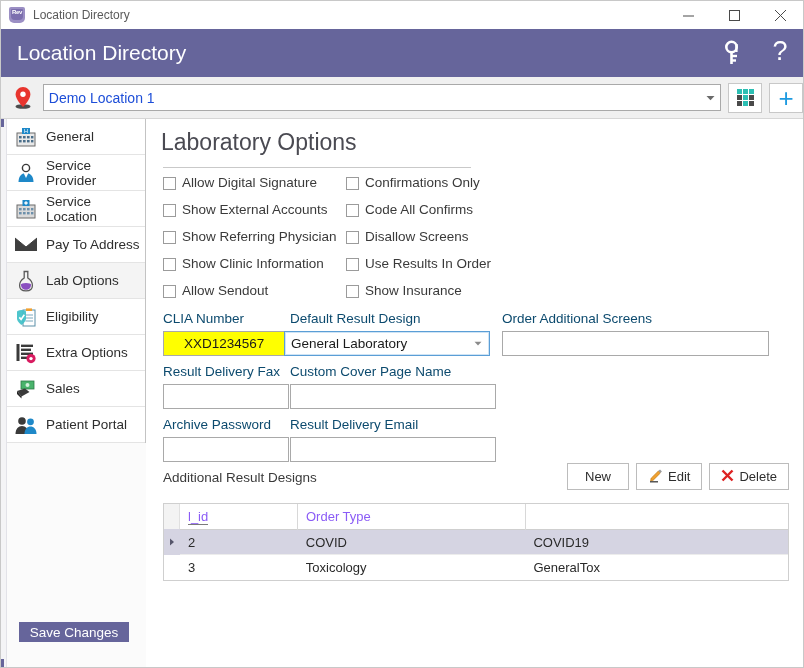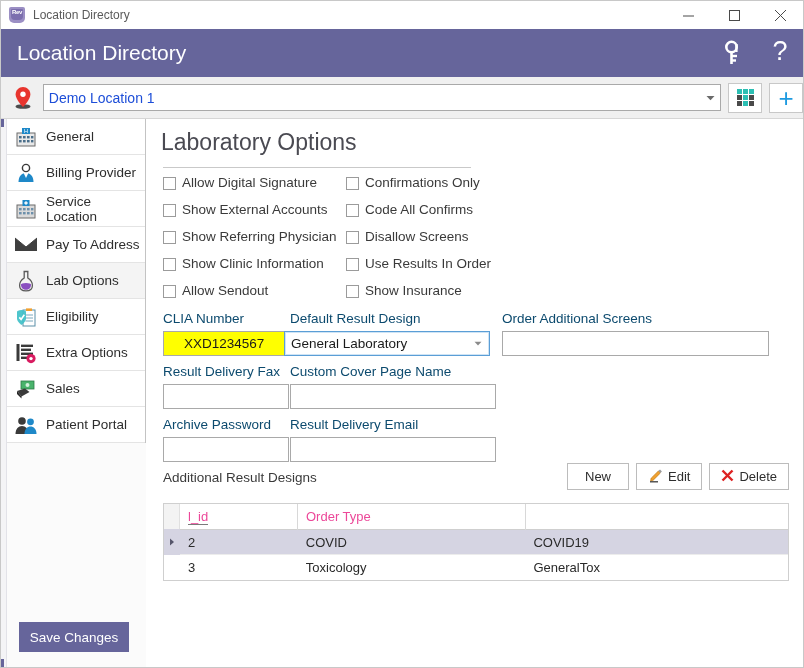--- a/index.html
+++ b/index.html
@@ -175,21 +175,21 @@
     flex: 0 0 auto;
     display: flex; align-items: center; justify-content: center;
     position: relative;
   }
   .side-item .s-lbl {
     margin-left: 7px;
     font-size: 13.5px; color: #2e2e2e;
   }
   .save-btn {
     position: absolute; left: 12px; top: 503px;
-    width: 110px; height: 30px;
+    width: 110px; height: 20px;
     background: #66659b;
     color: #ffffff;
     font-size: 13.5px;
     display: flex; align-items: center; justify-content: center;
   }
   .side-fill {
     position: absolute; left: 0; top: 324px;
     width: 139px; height: 224px;
     background: #fbfbfb;
   }
@@ -293,21 +293,21 @@
     height: 26px;
     background: #ffffff;
     border-bottom: 1px solid #cfcfcf;
     align-items: center;
   }
   .dg-ind { width: 16px; height: 26px; flex: 0 0 auto; background:#f3f3f3; border-right: 1px solid #e0e0e0; }
   .dg-h {
     height: 26px;
     display: flex; align-items: center;
     padding-left: 8px;
-    font-size: 13px; color: #ec4899;
+    font-size: 13px; color: #8b5cf6;
     border-right: 1px solid #d8d8d8;
     text-align: right;
   }
   .dg-h.u span { border-bottom: 1px solid #7a7a7a; }
   .dg-row { display: flex; height: 25px; align-items: center; border-bottom: 1px solid #ececec; }
   .dg-row.sel { background: #d5d4e2; }
   .dg-row .dg-ind {
     background: transparent;
     border-right: none;
     display: flex; align-items: center; justify-content: center;
@@ -436,21 +436,21 @@
 
       <div class="side-item">
         <span class="s-ico">
           <svg width="22" height="22" viewBox="0 0 22 22">
             <circle cx="11" cy="6" r="4.3" fill="#3a3a3a"></circle>
             <circle cx="11" cy="6" r="2.9" fill="#ffffff"></circle>
             <path d="M3.5 20 C3.5 14 7 11 11 11 C15 11 18.5 14 18.5 20 Z" fill="#1e88c8"></path>
             <path d="M8.6 11 L11 16 L13.4 11 Z" fill="#ffffff"></path>
           </svg>
         </span>
-        <span class="s-lbl">Billing Provider</span>
+        <span class="s-lbl">Service Provider</span>
       </div>
 
       <div class="side-item">
         <span class="s-ico">
           <svg width="22" height="20" viewBox="0 0 22 20">
             <rect x="2" y="6" width="18" height="13" fill="#dadada" stroke="#6b6b6b" stroke-width="1"></rect>
             <rect x="7.5" y="1" width="7" height="6" fill="#1e88c8"></rect>
             <path d="M11 2.3 L11 5.7 M9.3 4 L12.7 4" stroke="#ffffff" stroke-width="1.3"></path>
             <rect x="4" y="9" width="2.6" height="2.4" fill="#6d90ab"></rect>
             <rect x="8" y="9" width="2.6" height="2.4" fill="#6d90ab"></rect>

